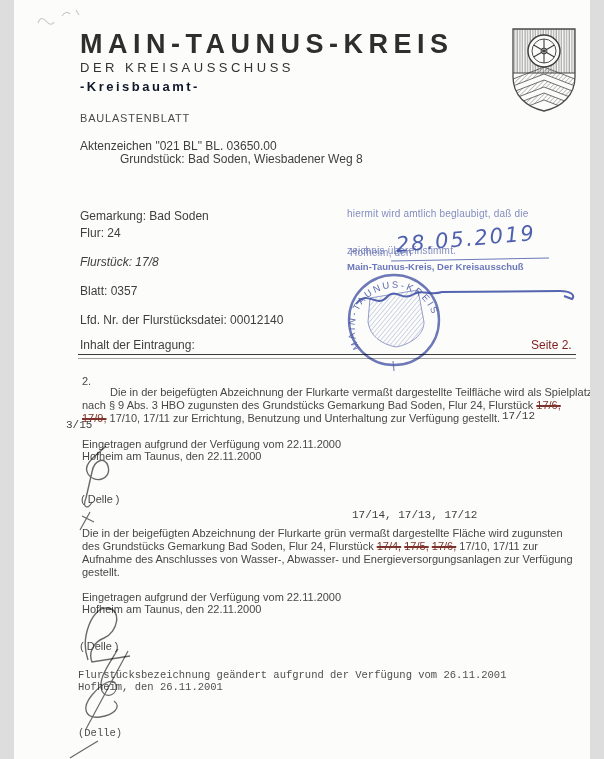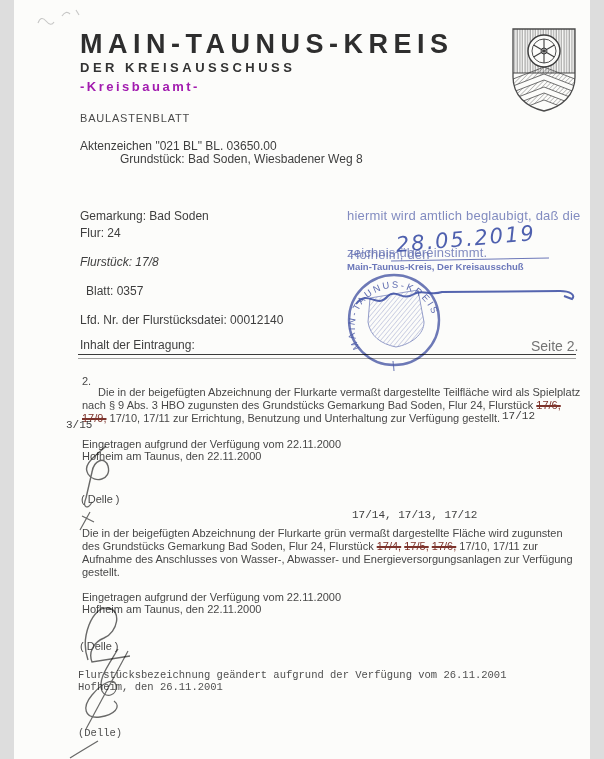--- a/index.html
+++ b/index.html
@@ -3,40 +3,40 @@
 <meta charset="utf-8">
 <style>
   html,body { margin:0; padding:0; background:#ddd; }
   .page {
     position:relative; width:576px; height:759px; margin:0 auto;
     background:#fcfcfa; overflow:hidden;
     font-family:"Liberation Sans", sans-serif; color:#3e3e3e;
   }
   .abs { position:absolute; white-space:nowrap; }
   .hdr-title   { font-size:27px; font-weight:700; letter-spacing:5.5px; color:#2e2e2e; }
-  .hdr-sub     { font-size:13px; font-weight:700; letter-spacing:3.5px; color:#333; }
-  .hdr-dept    { font-size:13px; font-weight:700; letter-spacing:2.5px; color:#a21caf; }
+  .hdr-sub     { font-size:13px; font-weight:400; letter-spacing:3.5px; color:#333; }
+  .hdr-dept    { font-size:13px; font-weight:700; letter-spacing:2.5px; color:#0f172a; }
   .doc-type    { font-size:11px; letter-spacing:.8px; color:#4a4a4a; }
   .f           { font-size:12px; color:#3e3e3e; }
   .body-line   { font-size:11px; color:#474747; }
   .mono        { font-family:"Liberation Mono","DejaVu Sans Mono",monospace; }
   .struck      { color:#7d332b; text-decoration:line-through; text-decoration-thickness:1.5px; text-decoration-color:#7d332b; }
-  .cert        { font-size:13px; color:#6470b2; opacity:.8; letter-spacing:.2px; }
+  .cert        { font-size:10px; color:#6470b2; opacity:.8; letter-spacing:.2px; }
   .cert-b      { font-size:9.5px; color:#515fae; font-weight:700; opacity:.85; }
   .hand-date   {
     font-size:21px; font-style:italic; letter-spacing:2px; color:#4053a8;
     transform:rotate(-5deg); transform-origin:left bottom; opacity:.92;
     font-family:"DejaVu Sans", sans-serif;
   }
   .rule {
     height:3px; border-top:1.6px solid #3a3a3a; border-bottom:1px solid #55555588;
   }
   .ann  { font-size:11px; color:#3f3f3f; }
   .amend{ font-size:10.5px; color:#4f4f4f; }
-  .seite{ font-size:14px; color:#737373; }
+  .seite{ font-size:12px; color:#7f1d1d; }
   svg.ink { mix-blend-mode:multiply; }
 </style>
 </head>
 <body>
 
 <div class="page">
 
   <svg class="abs" style="left:18px; top:5px;" width="52" height="28" viewBox="0 0 52 28">
     <path d="M6,18 q3,-8 8,-2 t8,1 M30,11 q4,-6 8,-2 M44,5 l3,5" fill="none" stroke="#9b9b9b" stroke-width="1.1" opacity=".55"></path>
   </svg>
@@ -75,21 +75,21 @@
     <path d="M2,2 H64 V50 C64,68 51,80 33,84 C15,80 2,68 2,50 Z" fill="none" stroke="#4a4a4a" stroke-width="1.3"></path>
   </svg>
 
   <div class="abs doc-type" style="left:66px; top:112px;">BAULASTENBLATT</div>
 
   <div class="abs f" style="left:66px; top:139px;">Aktenzeichen "021 BL" BL. 03650.00</div>
   <div class="abs f" style="left:66px; top:152px;margin-left:40px;">Grundstück: Bad Soden, Wiesbadener Weg 8</div>
   <div class="abs f" style="left:66px; top:197px;margin-top:12px;">Gemarkung: Bad Soden</div>
   <div class="abs f" style="left:66px; top:226px;">Flur: 24</div>
   <div class="abs f" style="left:66px; top:255px;font-style:italic;">Flurstück: 17/8</div>
-  <div class="abs f" style="left:72px; top:284px;">Blatt: 0357</div>
+  <div class="abs f" style="left:66px; top:284px;">Blatt: 0357</div>
   <div class="abs f" style="left:66px; top:313px;">Lfd. Nr. der Flurstücksdatei: 00012140</div>
 
   <div class="abs cert" style="left:333px; top:208px;">hiermit wird amtlich beglaubigt, daß die</div>
   <div class="abs cert" style="left:333px; top:232px;margin-top:13px;">zeichnis übereinstimmt.</div>
   <div class="abs cert" style="left:336px; top:247px;">Hofheim, den</div>
   <div class="abs hand-date" style="left:383px; top:233px;">28.05.2019</div>
   <div class="abs" style="left:377px; top:259px; width:158px; border-bottom:1.6px solid #4a58a9; opacity:.8; transform:rotate(-1deg);"></div>
   <div class="abs cert-b" style="left:333px; top:261px;">Main-Taunus-Kreis, Der Kreisausschuß</div>
 
   <div class="abs f" style="left:66px; top:338px;">Inhalt der Eintragung:</div>
@@ -106,21 +106,21 @@
     <circle cx="68" cy="58" r="45" fill="none" stroke="#4e5dab" stroke-width="2.4" opacity=".82"></circle>
     <path d="M44,36 L92,28 L98,60 C98,72 86,82 70,85 C55,82 44,74 42,60 Z" fill="url(#bhatch)" stroke="#4e5dab" stroke-width="1" opacity=".6"></path>
     <text font-size="9.5" letter-spacing="2.2" fill="#4e5dab" opacity=".9" font-family="Liberation Sans, sans-serif">
       <textPath href="#sealArc">MAIN-TAUNUS-KREIS</textPath>
     </text>
     <line x1="67" y1="99" x2="68" y2="109" stroke="#4e5dab" stroke-width="1.2" opacity=".7"></line>
     <path d="M30,42 C42,26 50,48 62,34 C70,26 76,40 88,32 C96,27 104,34 116,30 L234,29 C244,29 250,33 246,37 L238,34" fill="none" stroke="#3f51a8" stroke-width="2" opacity=".88"></path>
   </svg>
 
   <div class="abs body-line" style="left:68px; top:375px;">2.</div>
-  <div class="abs body-line" style="left:68px; top:386px;padding-left:16px;">Die in der beigefügten Abzeichnung der Flurkarte vermaßt dargestellte Teilfläche wird als Spielplatz</div>
+  <div class="abs body-line" style="left:80px; top:386px;padding-left:16px;">Die in der beigefügten Abzeichnung der Flurkarte vermaßt dargestellte Teilfläche wird als Spielplatz</div>
   <div class="abs body-line" style="left:68px; top:399px;">
     <span>nach § 9 Abs. 3 HBO zugunsten des Grundstücks Gemarkung Bad Soden, Flur 24, Flurstück </span><span class="struck">17/6,</span>
   </div>
   <div class="abs body-line" style="left:68px; top:412px;">
     <span class="struck">17/9,</span><span> 17/10, 17/11 zur Errichtung, Benutzung und Unterhaltung zur Verfügung gestellt.</span>
   </div>
   <div class="abs ann mono" style="left:52px; top:419px;">3/15</div>
   <div class="abs ann mono" style="left:488px; top:410px;">17/12</div>
   <div class="abs body-line" style="left:68px; top:438px;">Eingetragen aufgrund der Verfügung vom 22.11.2000</div>
   <div class="abs body-line" style="left:68px; top:450px;">Hofheim am Taunus, den 22.11.2000</div>

